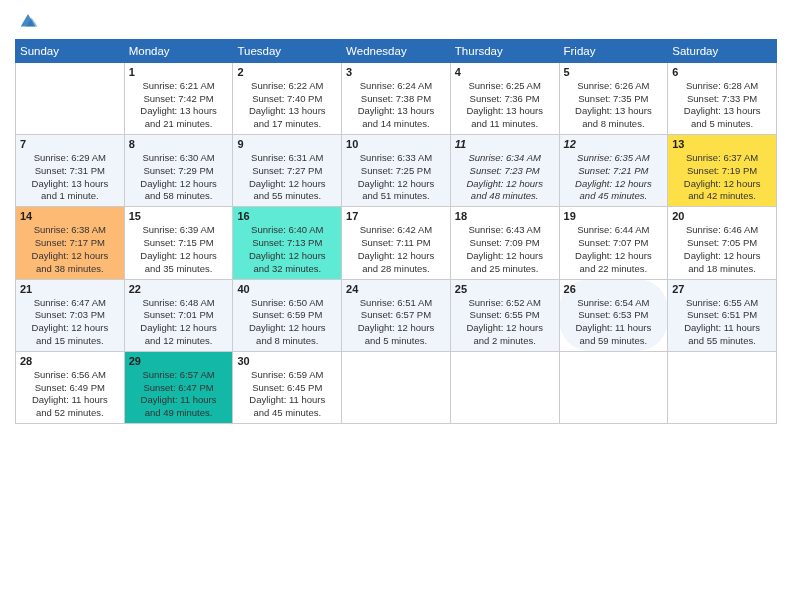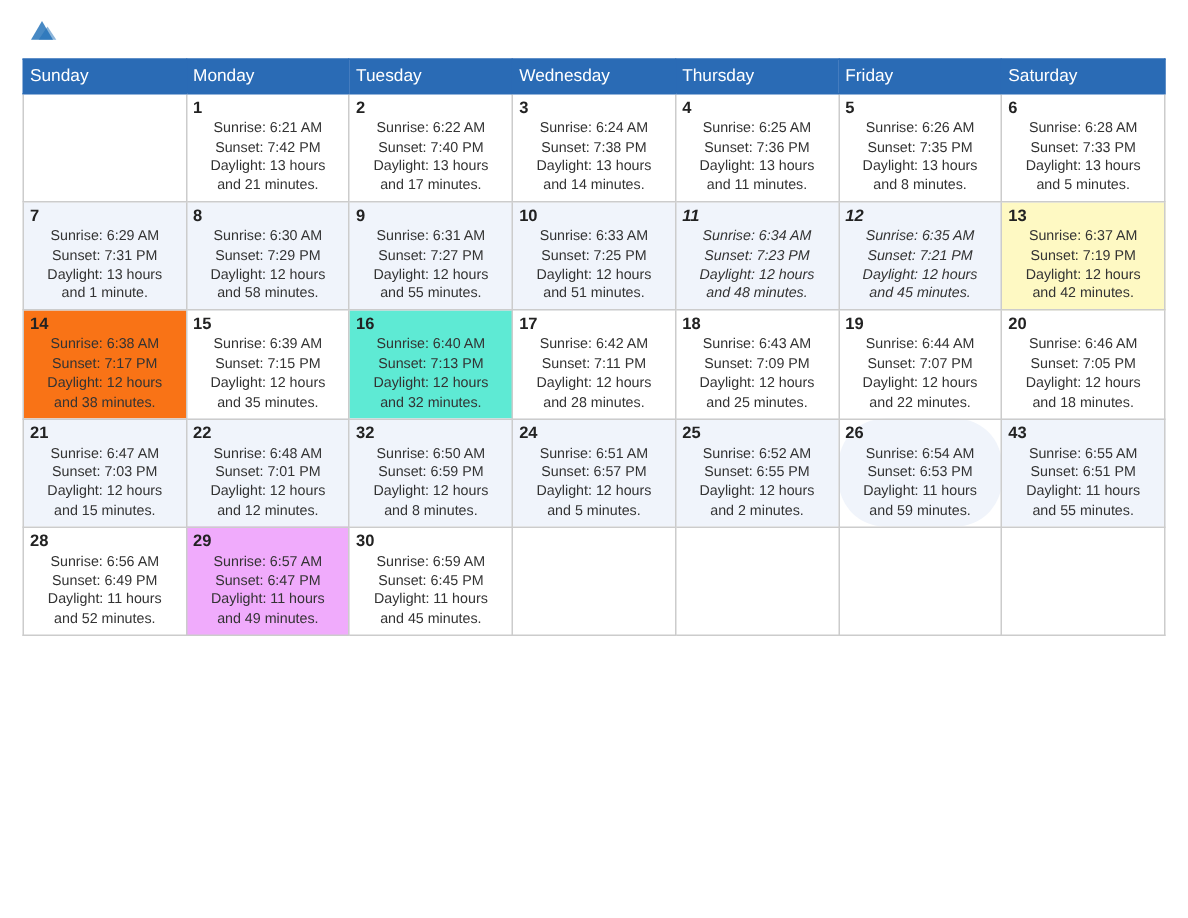--- a/index.html
+++ b/index.html
@@ -176,27 +176,27 @@
             <div class="day-info">Sunrise: 6:33 AM<br>Sunset: 7:25 PM<br>Daylight: 12 hours<br>and 51 minutes.</div>
           </td>
           <td style="background: rgb(240, 244, 251); font-style: italic;">
             <div class="day-number">11</div>
             <div class="day-info">Sunrise: 6:34 AM<br>Sunset: 7:23 PM<br>Daylight: 12 hours<br>and 48 minutes.</div>
           </td>
           <td style="background: rgb(240, 244, 251); font-style: italic;">
             <div class="day-number">12</div>
             <div class="day-info">Sunrise: 6:35 AM<br>Sunset: 7:21 PM<br>Daylight: 12 hours<br>and 45 minutes.</div>
           </td>
-          <td style="background: #fef9c3;">
+          <td style="background: #fde047;">
             <div class="day-number">13</div>
             <div class="day-info">Sunrise: 6:37 AM<br>Sunset: 7:19 PM<br>Daylight: 12 hours<br>and 42 minutes.</div>
           </td>
         </tr>
         <tr>
-          <td style="background: #f97316;">
+          <td style="background: #fdba74;">
             <div class="day-number">14</div>
             <div class="day-info">Sunrise: 6:38 AM<br>Sunset: 7:17 PM<br>Daylight: 12 hours<br>and 38 minutes.</div>
           </td>
           <td style="background: rgb(255, 255, 255);">
             <div class="day-number">15</div>
             <div class="day-info">Sunrise: 6:39 AM<br>Sunset: 7:15 PM<br>Daylight: 12 hours<br>and 35 minutes.</div>
           </td>
           <td style="background: #5eead4;">
             <div class="day-number">16</div>
             <div class="day-info">Sunrise: 6:40 AM<br>Sunset: 7:13 PM<br>Daylight: 12 hours<br>and 32 minutes.</div>
@@ -221,46 +221,46 @@
         <tr>
           <td style="background: rgb(240, 244, 251);">
             <div class="day-number">21</div>
             <div class="day-info">Sunrise: 6:47 AM<br>Sunset: 7:03 PM<br>Daylight: 12 hours<br>and 15 minutes.</div>
           </td>
           <td style="background: rgb(240, 244, 251);">
             <div class="day-number">22</div>
             <div class="day-info">Sunrise: 6:48 AM<br>Sunset: 7:01 PM<br>Daylight: 12 hours<br>and 12 minutes.</div>
           </td>
           <td style="background: rgb(240, 244, 251);">
-            <div class="day-number">32</div>
+            <div class="day-number">40</div>
             <div class="day-info">Sunrise: 6:50 AM<br>Sunset: 6:59 PM<br>Daylight: 12 hours<br>and 8 minutes.</div>
           </td>
           <td style="background: rgb(240, 244, 251);">
             <div class="day-number">24</div>
             <div class="day-info">Sunrise: 6:51 AM<br>Sunset: 6:57 PM<br>Daylight: 12 hours<br>and 5 minutes.</div>
           </td>
           <td style="background: rgb(240, 244, 251);">
             <div class="day-number">25</div>
             <div class="day-info">Sunrise: 6:52 AM<br>Sunset: 6:55 PM<br>Daylight: 12 hours<br>and 2 minutes.</div>
           </td>
           <td style="background: rgb(240, 244, 251); border-radius: 31px;">
             <div class="day-number">26</div>
             <div class="day-info">Sunrise: 6:54 AM<br>Sunset: 6:53 PM<br>Daylight: 11 hours<br>and 59 minutes.</div>
           </td>
           <td style="background: rgb(240, 244, 251);">
-            <div class="day-number">43</div>
+            <div class="day-number">27</div>
             <div class="day-info">Sunrise: 6:55 AM<br>Sunset: 6:51 PM<br>Daylight: 11 hours<br>and 55 minutes.</div>
           </td>
         </tr>
         <tr>
           <td style="background: rgb(255, 255, 255);">
             <div class="day-number">28</div>
             <div class="day-info">Sunrise: 6:56 AM<br>Sunset: 6:49 PM<br>Daylight: 11 hours<br>and 52 minutes.</div>
           </td>
-          <td style="background: #f0abfc;">
+          <td style="background: #14b8a6;">
             <div class="day-number">29</div>
             <div class="day-info">Sunrise: 6:57 AM<br>Sunset: 6:47 PM<br>Daylight: 11 hours<br>and 49 minutes.</div>
           </td>
           <td style="background: rgb(255, 255, 255);">
             <div class="day-number">30</div>
             <div class="day-info">Sunrise: 6:59 AM<br>Sunset: 6:45 PM<br>Daylight: 11 hours<br>and 45 minutes.</div>
           </td>
           <td class="empty-cell"></td>
           <td class="empty-cell"></td>
           <td class="empty-cell"></td>

